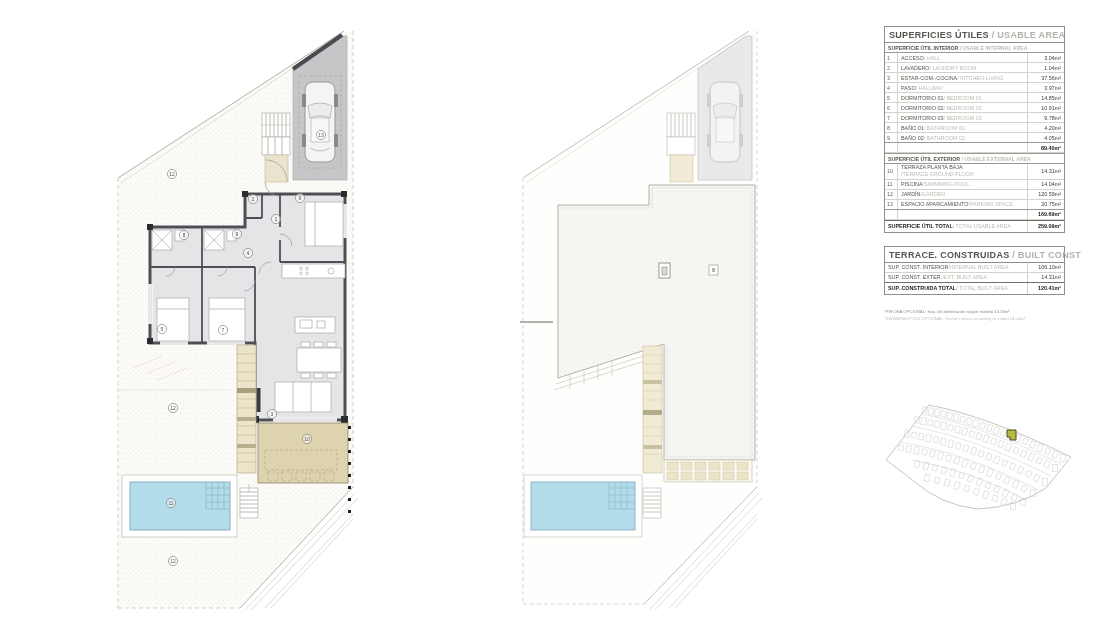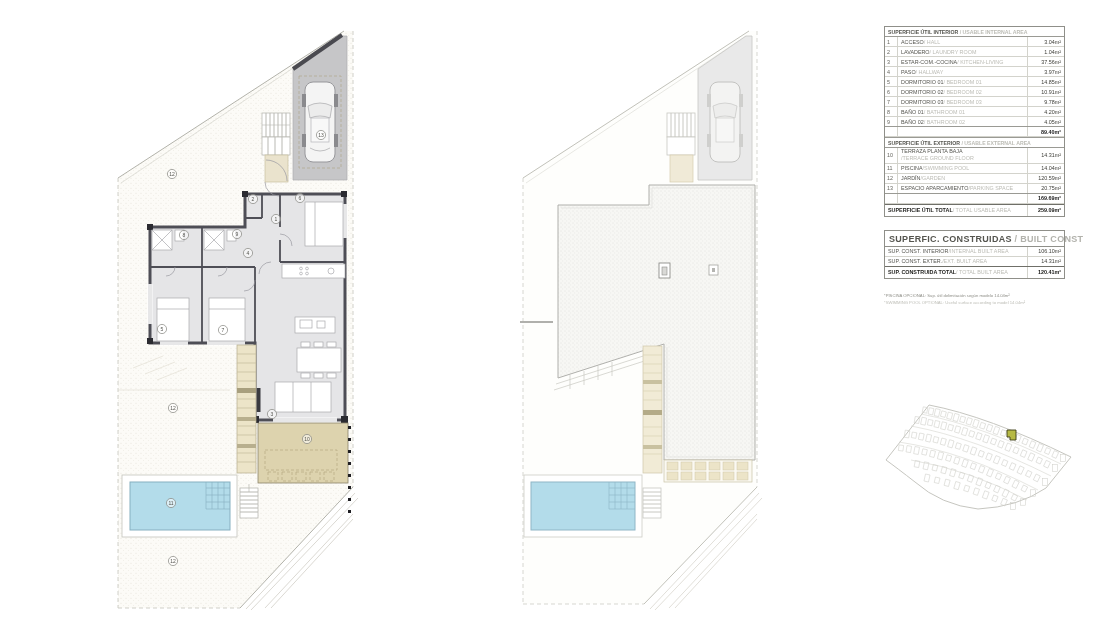--- a/index.html
+++ b/index.html
@@ -445,20 +445,21 @@
       <line x1="131" y1="478" x2="149" y2="478"></line>
         <line x1="131" y1="482" x2="149" y2="482"></line>
       <line x1="131" y1="486" x2="149" y2="486"></line>
         <line x1="131" y1="490" x2="149" y2="490"></line>
     </g>
   </svg>
 
   <div class="areas">
 
     <div class="tbl">
+      <div class="tbl-title"><span class="es">SUPERFICIES ÚTILES</span><span class="en"> / USABLE AREA</span></div>
 
       <div class="sec-head"><span class="es">SUPERFICIE ÚTIL INTERIOR</span><span class="en"> / USABLE INTERNAL AREA</span></div>
       <div id="usable-interior-rows">
           <div class="trow">
             <span class="tnum">1</span>
             <span class="tname">
               <span class="es">ACCESO</span>
               <span class="en"> / HALL</span>
             </span>
             <span class="tval">3.04m²</span>
@@ -578,21 +579,21 @@
       <div class="trow grand">
         <span class="tname" style="padding-left:3px">
             <span class="es">SUPERFICIE ÚTIL TOTAL</span>
             <span class="en"> / TOTAL USABLE AREA</span>
           </span>
         <span class="tval">259.09m²</span>
       </div>
     </div>
 
     <div class="tbl built">
-      <div class="tbl-title"><span class="es">SUPERFIC. CONSTRUIDAS</span><span class="en"> / BUILT CONST</span></div>
+      <div class="tbl-title"><span class="es">TERRACE. CONSTRUIDAS</span><span class="en"> / BUILT CONST</span></div>
       <div id="built-rows">
           <div class="trow">
             <span class="tname">
               <span class="es">SUP. CONST. INTERIOR</span>
               <span class="en">  /INTERNAL BUILT AREA</span>
             </span>
             <span class="tval">106.10m²</span>
           </div>
           <div class="trow">
             <span class="tname">

